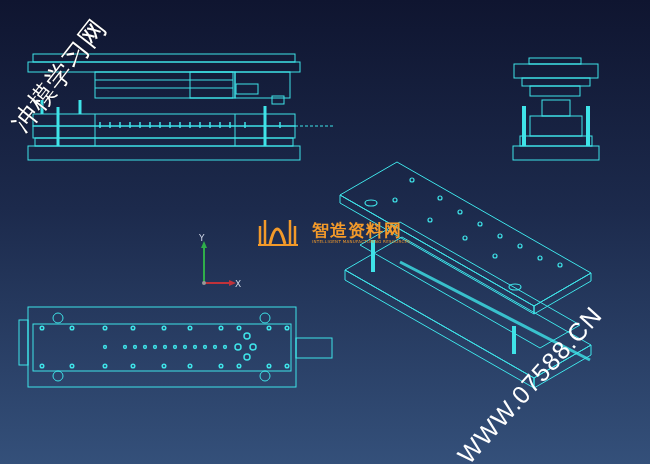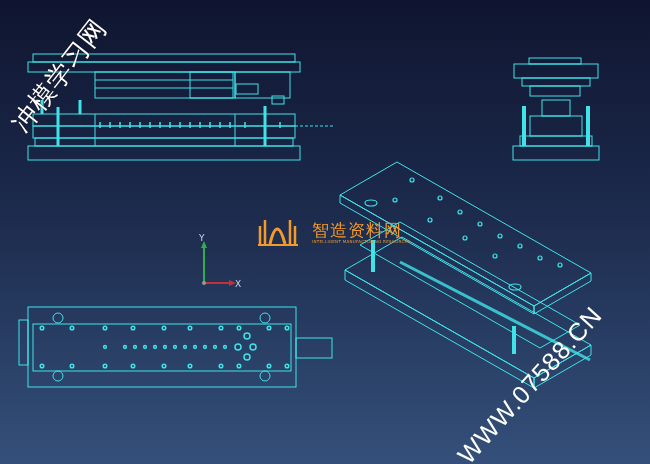--- a/index.html
+++ b/index.html
@@ -5,21 +5,21 @@
   html,body{margin:0;padding:0;}
   body{width:650px;height:464px;overflow:hidden;position:relative;
     background:linear-gradient(180deg,#0f1530 0%,#1c2a4c 45%,#34507a 100%);
     font-family:"DejaVu Sans",sans-serif;}
   svg{position:absolute;left:0;top:0;}
   .wm1{position:absolute;left:4px;top:118px;color:#ffffff;font-family:"DejaVu Serif",serif;
     font-size:26px;transform:rotate(-52deg);transform-origin:left top;letter-spacing:1px;
     text-shadow:0 0 1px #000;}
   .wm2{position:absolute;left:452px;top:450px;color:#ffffff;font-family:"Liberation Sans",sans-serif;
     font-size:25px;transform:rotate(-48deg);transform-origin:left top;letter-spacing:1px;}
-  .logo-text{position:absolute;left:312px;top:219px;color:#f39a2a;font-size:17px;font-weight:normal;letter-spacing:1px;}
+  .logo-text{position:absolute;left:312px;top:219px;color:#f39a2a;font-size:17px;font-weight:bold;letter-spacing:1px;}
   .logo-sub{position:absolute;left:312px;top:239px;color:#f39a2a;font-size:4px;letter-spacing:0.3px;}
   .axis-y{position:absolute;left:199px;top:233px;color:#cfd6e6;font-size:9px;}
   .axis-x{position:absolute;left:235px;top:279px;color:#cfd6e6;font-size:9px;}
 </style>
 </head>
 <body>
 
 <svg width="650" height="464" viewBox="0 0 650 464" fill="none" stroke="#3fe3e8" stroke-width="1">
 
   <g>

